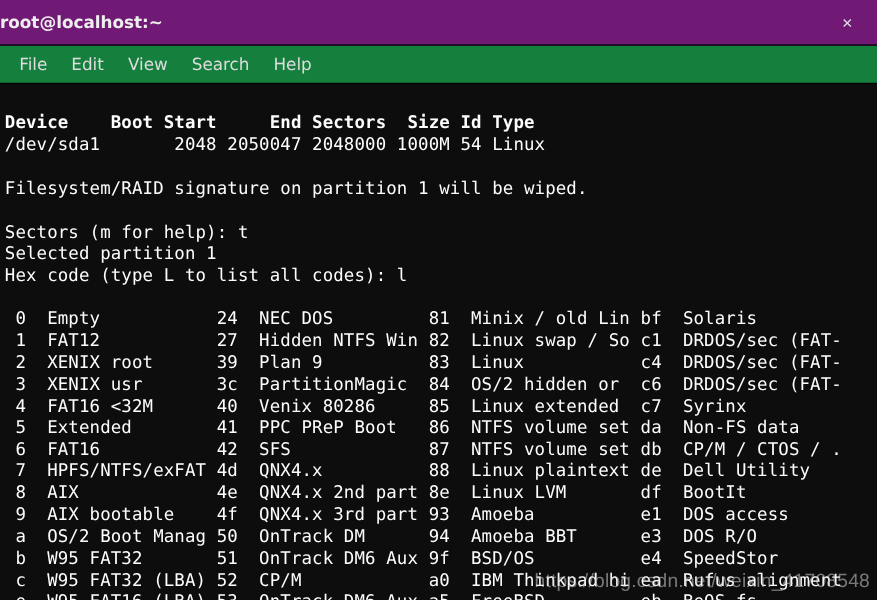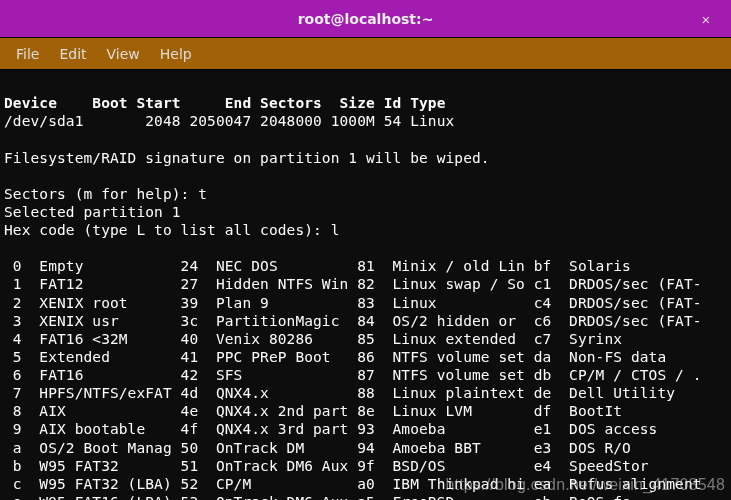--- a/index.html
+++ b/index.html
@@ -8,24 +8,24 @@
     height: 500px;
     background: #0d0d0d;
     font-family: "DejaVu Sans Mono", "Liberation Mono", monospace;
     font-size: 14.5px;
     color: #fdfdfd;
     overflow: hidden;
     position: relative;
   }
   .titlebar {
     height: 38px;
-    background: #a21caf;
+    background: #701a75;
     display: flex;
     align-items: center;
-    justify-content: center;
+    justify-content: flex-start;
     position: relative;
     border-bottom: 1px solid #000;
   }
   .titlebar-title {
     font-family: "DejaVu Sans", "Liberation Sans", sans-serif;
     font-size: 14px;
     font-weight: bold;
     color: #eee;
   }
   .close-btn {
@@ -37,21 +37,21 @@
     display: flex;
     align-items: center;
     justify-content: center;
     cursor: pointer;
     font-family: sans-serif;
     font-size: 15px;
     color: #ddd;
   }
   .menubar {
     height: 32px;
-    background: #a16207;
+    background: #15803d;
     display: flex;
     align-items: center;
     padding: 0 6px;
     border-bottom: 1px solid #000;
   }
   .menu-item {
     font-family: "DejaVu Sans", "Liberation Sans", sans-serif;
     font-size: 14px;
     color: #ddd;
     padding: 4px 10px;
@@ -79,20 +79,21 @@
 
 <div class="titlebar">
   <span class="titlebar-title">root@localhost:~</span>
   <span class="close-btn">×</span>
 </div>
 
 <div class="menubar">
   <span class="menu-item">File</span>
   <span class="menu-item">Edit</span>
   <span class="menu-item">View</span>
+  <span class="menu-item">Search</span>
   <span class="menu-item">Help</span>
 </div>
 
 <div class="terminal">
 <span class="bold">Device    Boot Start     End Sectors  Size Id Type</span>
 <span>/dev/sda1       2048 2050047 2048000 1000M 54 Linux</span>
 
 <span>Filesystem/RAID signature on partition 1 will be wiped.</span>
 
 <span>Sectors (m for help): t</span>

